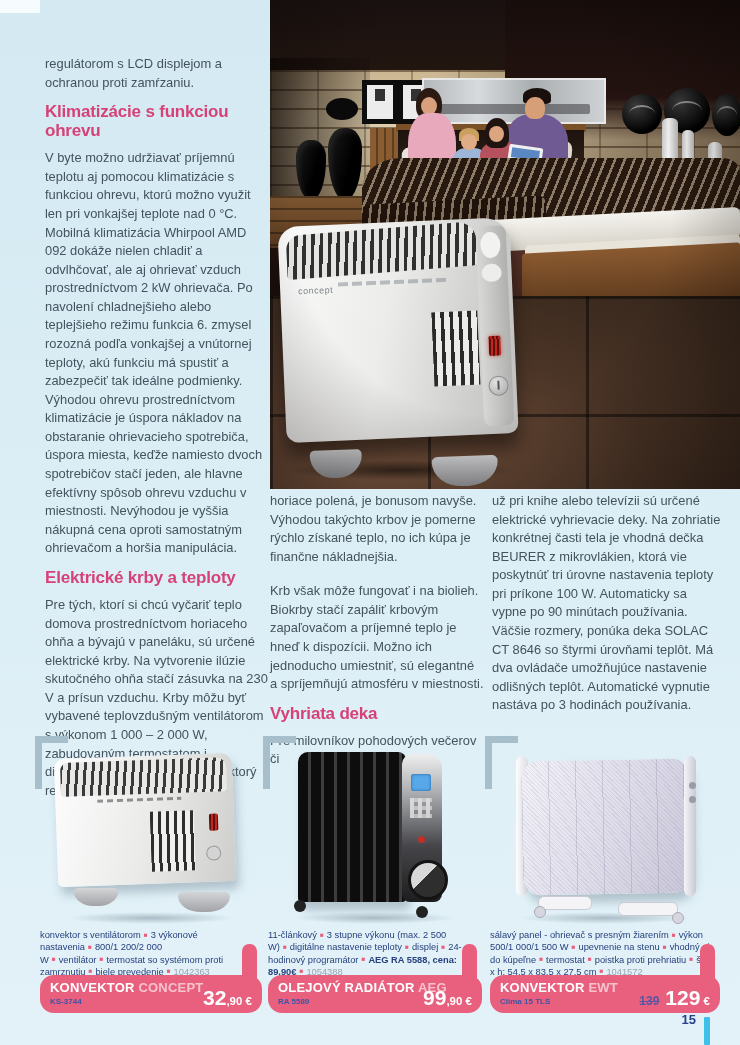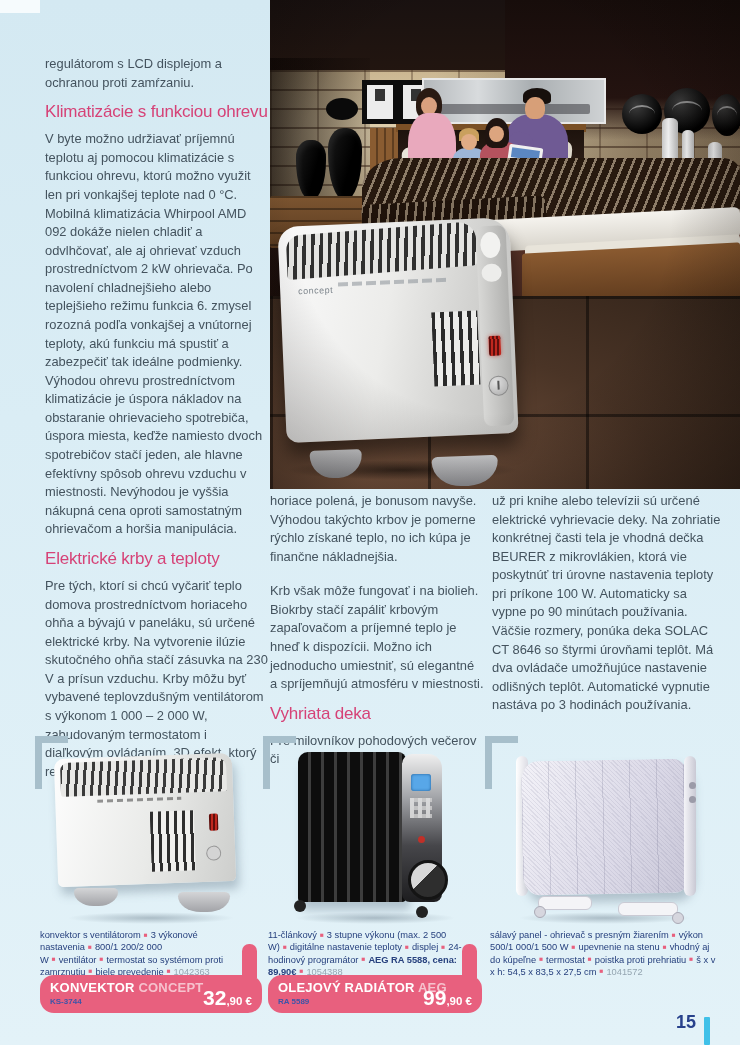--- a/index.html
+++ b/index.html
@@ -7,21 +7,21 @@
   .page{position:relative;width:740px;height:1045px;overflow:hidden;
         background:linear-gradient(180deg,#d4e9f2 0%,#daedf5 40%,#e3f2f8 100%);}
   .corner-white{position:absolute;left:0;top:0;width:40px;height:13px;background:#f6fbfd;}
 
   
   .col{position:absolute;color:#44535e;font-size:12.9px;line-height:1.44;}
   .col p{margin:0 0 9px;}
   .left-col{left:45px;top:55px;width:223px;}
   .mid-col{left:270px;top:492px;width:214px;}
   .right-col{left:492px;top:492px;width:229px;}
-  h2.pink{color:#d64277;font-size:17px;line-height:1.12;font-weight:normal;margin:10px 0 9px;letter-spacing:-.2px;}
+  h2.pink{color:#d64277;font-size:17px;line-height:1.12;font-weight:bold;margin:10px 0 9px;letter-spacing:-.2px;}
   .mid-col p.tight{margin-bottom:16px;}
 
   
   .photo{position:absolute;left:270px;top:0;width:470px;height:489px;overflow:hidden;
          background:linear-gradient(180deg,#191110 0%,#231610 16%,#43301f 58%,#3a2a1e 100%);}
   .ph{position:absolute;}
   .stone{left:0;top:70px;right:0;height:165px;
      background:
        repeating-linear-gradient(180deg,rgba(70,48,32,.55) 0 2px,transparent 2px 19px),
        repeating-linear-gradient(90deg,rgba(70,48,32,.35) 0 2px,transparent 2px 47px),
@@ -180,21 +180,21 @@
      padding:5px 10px;box-sizing:border-box;}
   .price-tab{position:absolute;right:5px;top:-31px;width:15px;height:34px;border-radius:7px 7px 0 0;background:#e8607e;}
   .pb-title{font-size:13px;font-weight:bold;color:#fff;letter-spacing:.2px;white-space:nowrap;}
   .pb-title .light{color:rgba(255,255,255,.62);font-weight:bold;}
   .pb-model{font-size:8px;font-weight:bold;color:#3d55a8;margin-top:2px;}
   .pb-price{position:absolute;right:10px;bottom:3px;color:#fff;font-weight:bold;white-space:nowrap;margin-top:10px;}
   .pb-price .old{font-size:12px;color:#5a55a5;text-decoration:line-through;margin-right:6px;font-weight:bold;}
   .pb-price .main{font-size:21px;}
   .pb-price .sub{font-size:11.5px;}
 
-  .page-number{position:absolute;right:44px;top:1012px;font-size:18px;font-weight:bold;color:#27418c;}
+  .page-number{position:absolute;right:44px;top:1012px;font-size:13px;font-weight:bold;color:#27418c;}
   .edge-tab{position:absolute;right:30px;top:1017px;width:6px;height:28px;background:#3fc0e8;border-radius:1px;}
 </style>
 </head>
 <body>
 
 <div class="page">
   <div class="corner-white"></div>
 
   <div class="col left-col">
     <p>regulátorom s LCD displejom a ochranou proti zamŕzaniu.</p>
@@ -347,17 +347,28 @@
       <div class="pi p3-body"></div>
       <div class="pi p3-cap r"></div>
       <div class="pi p3-knob k1"></div>
       <div class="pi p3-knob k2"></div>
       <div class="pi p3-foot a"></div>
       <div class="pi p3-foot b"></div>
       <div class="pi p3-wheel a"></div>
       <div class="pi p3-wheel b"></div>
     </div>
     <p class="desc"><span>sálavý panel - ohrievač s presným žiarením</span><span class="bullet">■</span><span>výkon 500/1 000/1 500 W</span><span class="bullet">■</span><span>upevnenie na stenu</span><span class="bullet">■</span><span>vhodný aj do kúpeľne</span><span class="bullet">■</span><span>termostat</span><span class="bullet">■</span><span>poistka proti prehriatiu</span><span class="bullet">■</span><span>š x v x h: 54,5 x 83,5 x 27,5 cm</span><span class="bullet">■</span><span class="muted">1041572</span></p>
+    <div class="price-bar">
+      <div class="price-tab"></div>
+      <div class="pb-title">
+        <span>KONVEKTOR</span>
+        <span class="light">EWT</span>
+      </div>
+      <div class="pb-model">Clima 15 TLS</div>
+      <div class="pb-price">
+        <span class="old">139</span><span class="main">129</span><span class="sub"> €</span>
+      </div>
+    </div>
   </section>
 
   <div class="page-number">15</div>
   <div class="edge-tab"></div>
 </div>
 
 </body></html>

